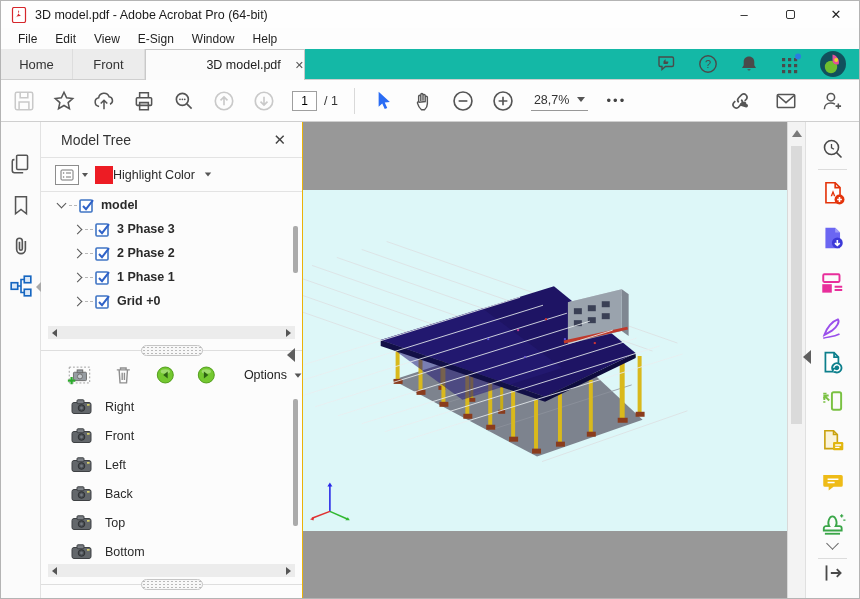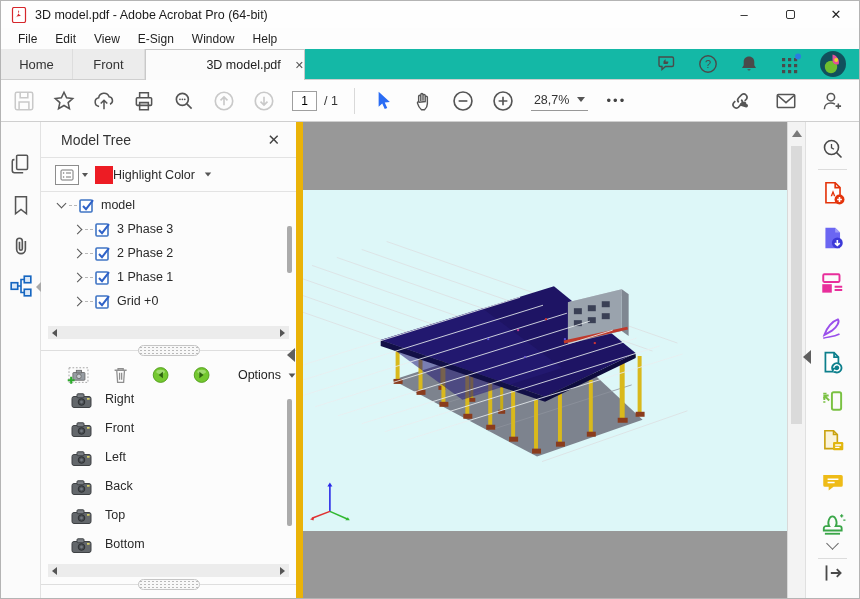--- a/index.html
+++ b/index.html
@@ -38,51 +38,51 @@
   .tb-right { margin-left:auto; display:flex; align-items:center; gap:22px; padding-right:4px; }
 
   
   .content { position:relative; display:flex; height:478px; }
 
   .leftrail { width:40px; background:#fbfbfb; border-right:1px solid #e2e2e2; position:relative; }
   .rail-ic { position:absolute; left:8px; width:24px; height:24px; }
   .rail-notch { position:absolute; right:-1px; top:160px; width:0; height:0; border-top:5px solid transparent; border-bottom:5px solid transparent; border-right:5px solid #a9a9a9; }
 
   
-  .panel { width:262px; background:#fcfcfc; border-right:7px solid #eab308; position:relative; font-size:12.5px; color:#2a2a2a; }
+  .panel { width:262px; background:#fcfcfc; border-right:1px solid #eab308; position:relative; font-size:12.5px; color:#2a2a2a; }
   .panel-header { height:36px; display:flex; align-items:center; padding:0 16px 0 20px; border-bottom:1px solid #e3e3e3; }
   .panel-title { font-size:14px; color:#333; }
   .panel-close { margin-left:auto; font-size:15px; color:#444; }
   .hl-row { height:34px; display:flex; align-items:center; padding-left:14px; border-bottom:1px solid #e3e3e3; }
   .list-btn { width:24px; height:20px; border:1px solid #8d8d8d; background:#fff; display:flex; align-items:center; justify-content:center; }
   .mini-caret { width:0; height:0; border-left:3.5px solid transparent; border-right:3.5px solid transparent; border-top:4.5px solid #555; margin-left:3px; }
   .swatch { width:18px; height:18px; background:#ed1c24; margin-left:7px; }
   .hl-label { margin-left:0; }
   .hl-row .caret-down { transform:scale(.8); margin-left:9px; }
 
   .tree { position:absolute; top:71px; left:0; right:0; height:132px; }
-  .tree-row { height:24px; display:flex; align-items:center; padding-left:17px; }
+  .tree-row { height:24px; display:flex; align-items:center; padding-left:17px;font-weight:bold; }
   .tree-row.child { padding-left:33px; }
   .chev { width:7px; height:7px; border-right:1.5px solid #555; border-bottom:1.5px solid #555; flex:none; }
   .chev.down { transform:rotate(45deg); margin-top:-3px; }
   .chev.right { transform:rotate(-45deg); }
   .dash { width:8px; border-top:1px dashed #b8b8b8; margin:0 2px 0 4px; flex:none; }
   .cbx { width:17px; height:17px; flex:none; }
   .tree-label { margin-left:5px; }
   .vscroll-thumb { position:absolute; width:5px; background:#ababab; border-radius:2px; right:4px; }
   .hscroll { position:absolute; left:7px; right:7px; height:13px; background:#ececec; display:flex; align-items:center; justify-content:space-between; padding:0 4px; }
   .arr-left { width:0; height:0; border-top:4px solid transparent; border-bottom:4px solid transparent; border-right:5px solid #555; }
   .arr-right { width:0; height:0; border-top:4px solid transparent; border-bottom:4px solid transparent; border-left:5px solid #555; }
   .split-line { position:absolute; left:0; right:0; border-top:1px solid #dedede; }
   .pill { width:62px; height:11px; border:1px solid #c5c5c5; border-radius:6px; background:#f8f8f8; margin:-6px auto 0;
           background-image:radial-gradient(#b9b9b9 0.8px, transparent 0.9px); background-size:4px 3px; background-position:8px 3px; }
   .views-toolbar { position:absolute; top:236px; left:8px; right:0; height:34px; display:flex; align-items:center; padding-left:17px; gap:23px; }
   .options { display:flex; align-items:center; gap:7px; margin-left:5px; font-size:12.5px; color:#222; }
   .views { position:absolute; top:270px; left:0; right:0; height:170px; }
-  .view-row { height:29px; display:flex; align-items:flex-start; padding-left:30px; }
+  .view-row { height:29px; display:flex; align-items:center; padding-left:30px; }
   .view-label { margin-left:11px; }
 
   
   .docarea { flex:1; position:relative; background:#989898; overflow:hidden; }
   .page { position:absolute; left:0; top:68px; right:18px; height:341px; background:#ddf7f8; }
   .model-svg { width:100%; height:100%; display:block; }
   .doc-vscroll { position:absolute; top:0; right:0; bottom:0; width:18px; background:#f3f3f3; border-left:1px solid #d9d9d9; }
   .up-tri { width:0; height:0; border-left:5px solid transparent; border-right:5px solid transparent; border-bottom:7px solid #7a7a7a; margin:8px auto 0; }
   .doc-thumb { position:absolute; top:24px; left:3px; width:11px; height:278px; background:#dadada; }
   .panel-collapse { position:absolute; left:286px; top:226px; width:0; height:0; border-top:7px solid transparent; border-bottom:7px solid transparent; border-right:8px solid #5f5f5f; z-index:5; }

